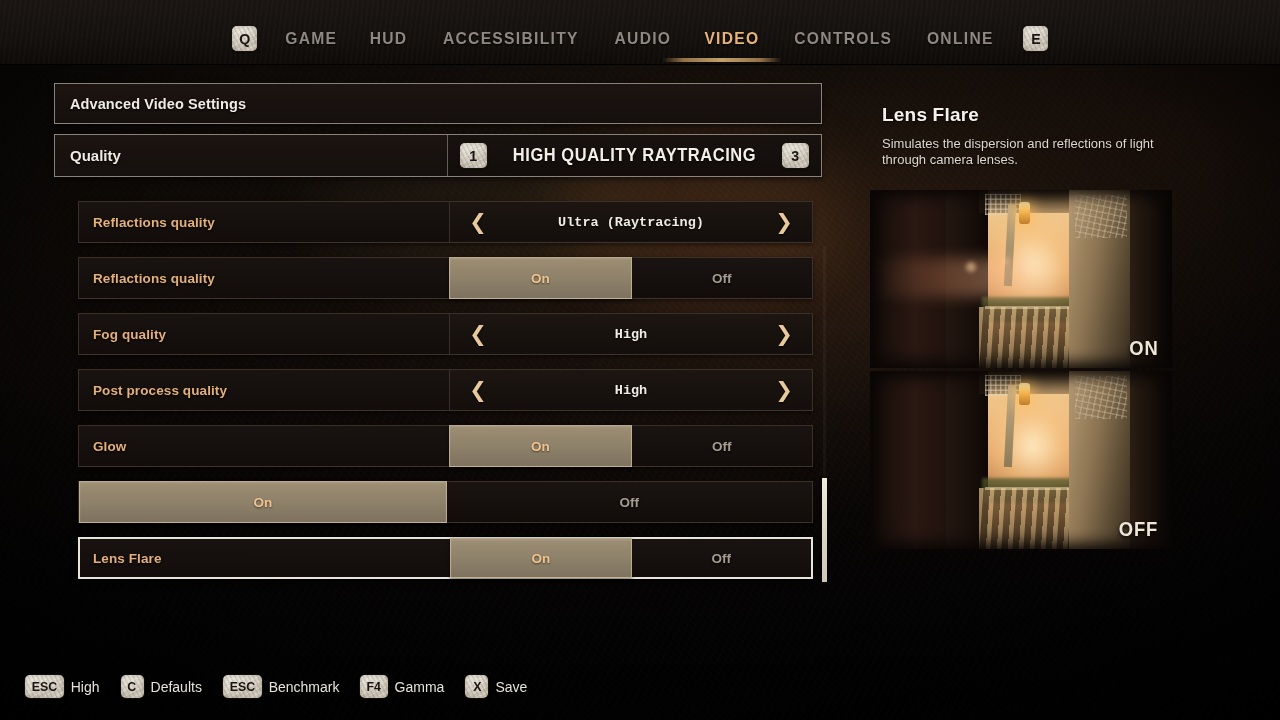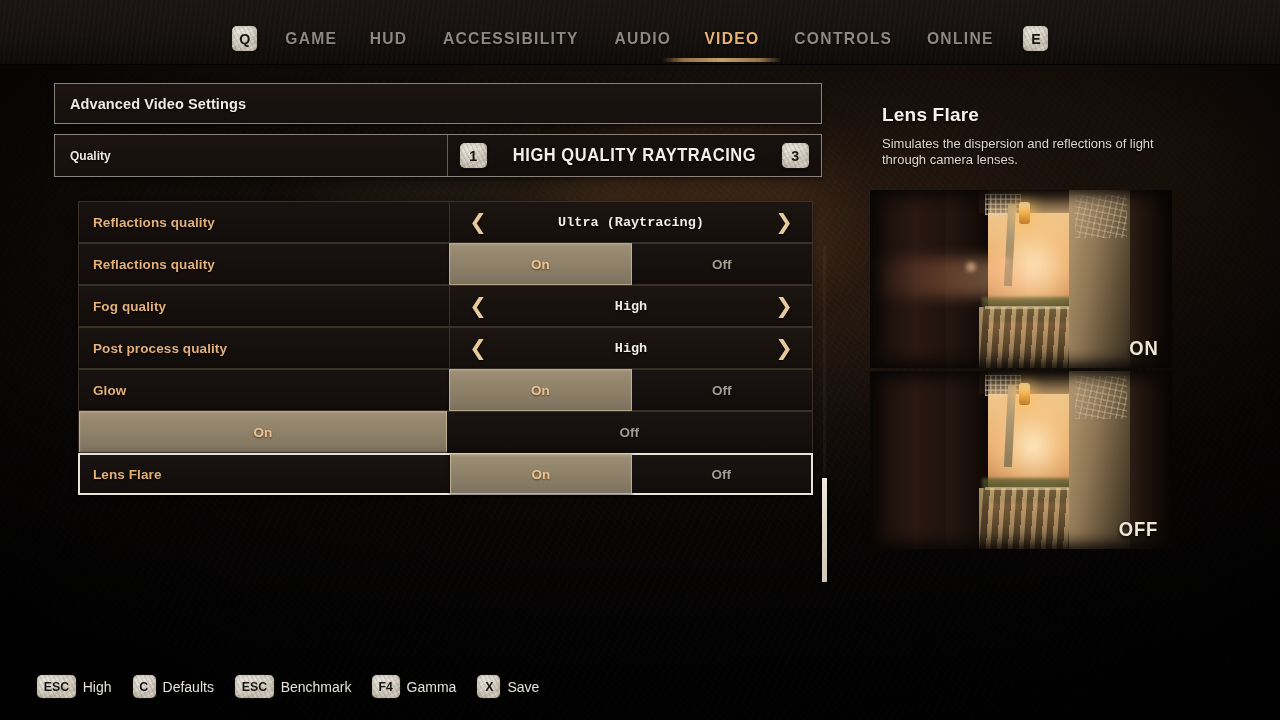--- a/index.html
+++ b/index.html
@@ -169,21 +169,21 @@
     align-items: stretch;
     border: 1px solid rgba(206,200,190,0.62);
     box-shadow: 0 2px 5px rgba(0,0,0,0.55);
     background: linear-gradient(180deg, #1b1411 0%, #150f0d 100%);
     margin-bottom: 24px;
   }
   .quality-left {
     flex: 0 0 393px;
     display: flex; align-items: center;
     padding-left: 15px;
-    font-size: 12px;
+    font-size: 15px;
     font-weight: bold;
     color: #efeae2;
     text-shadow: 0 1px 2px rgba(0,0,0,0.9);
     border-right: 1px solid rgba(206,200,190,0.42);
   }
   .quality-right {
     flex: 1;
     display: flex;
     align-items: center;
     justify-content: space-between;
@@ -207,20 +207,21 @@
     position: relative;
     width: 768px;
   }
   .opt-row {
     position: relative;
     display: flex;
     align-items: stretch;
     height: 42px;
     width: 735px;
     margin-left: 24px;
+    margin-bottom: 14px;
     background: linear-gradient(180deg, #181210 0%, #120d0b 100%);
     border: 1px solid rgba(92,78,66,0.55);
     box-shadow: 0 2px 4px rgba(0,0,0,0.5);
     justify-content: center;
   }
   .opt-row.selected {
     border: 2px solid #e9e4da;
     box-shadow: 0 0 0 1px rgba(0,0,0,0.65), 0 2px 6px rgba(0,0,0,0.7);
   }
   .opt-label {
@@ -442,21 +443,21 @@
     letter-spacing: 1px;
     color: #efe7d6;
     text-shadow: 0 2px 4px rgba(0,0,0,0.95);
     transform: scaleX(0.92);
     z-index: 6;
   }
 
   
   .footer {
     position: absolute;
-    left: 37px; bottom: 22px;
+    left: 25px; bottom: 22px;
     display: flex;
     align-items: center;
     gap: 9px;
     z-index: 5;
   }
   .foot-item { display: flex; align-items: center; gap: 7px; margin-right: 12px; }
   .foot-label {
     font-size: 14px;
     color: #e7e2da;
     text-shadow: 0 1px 2px rgba(0,0,0,0.9);

